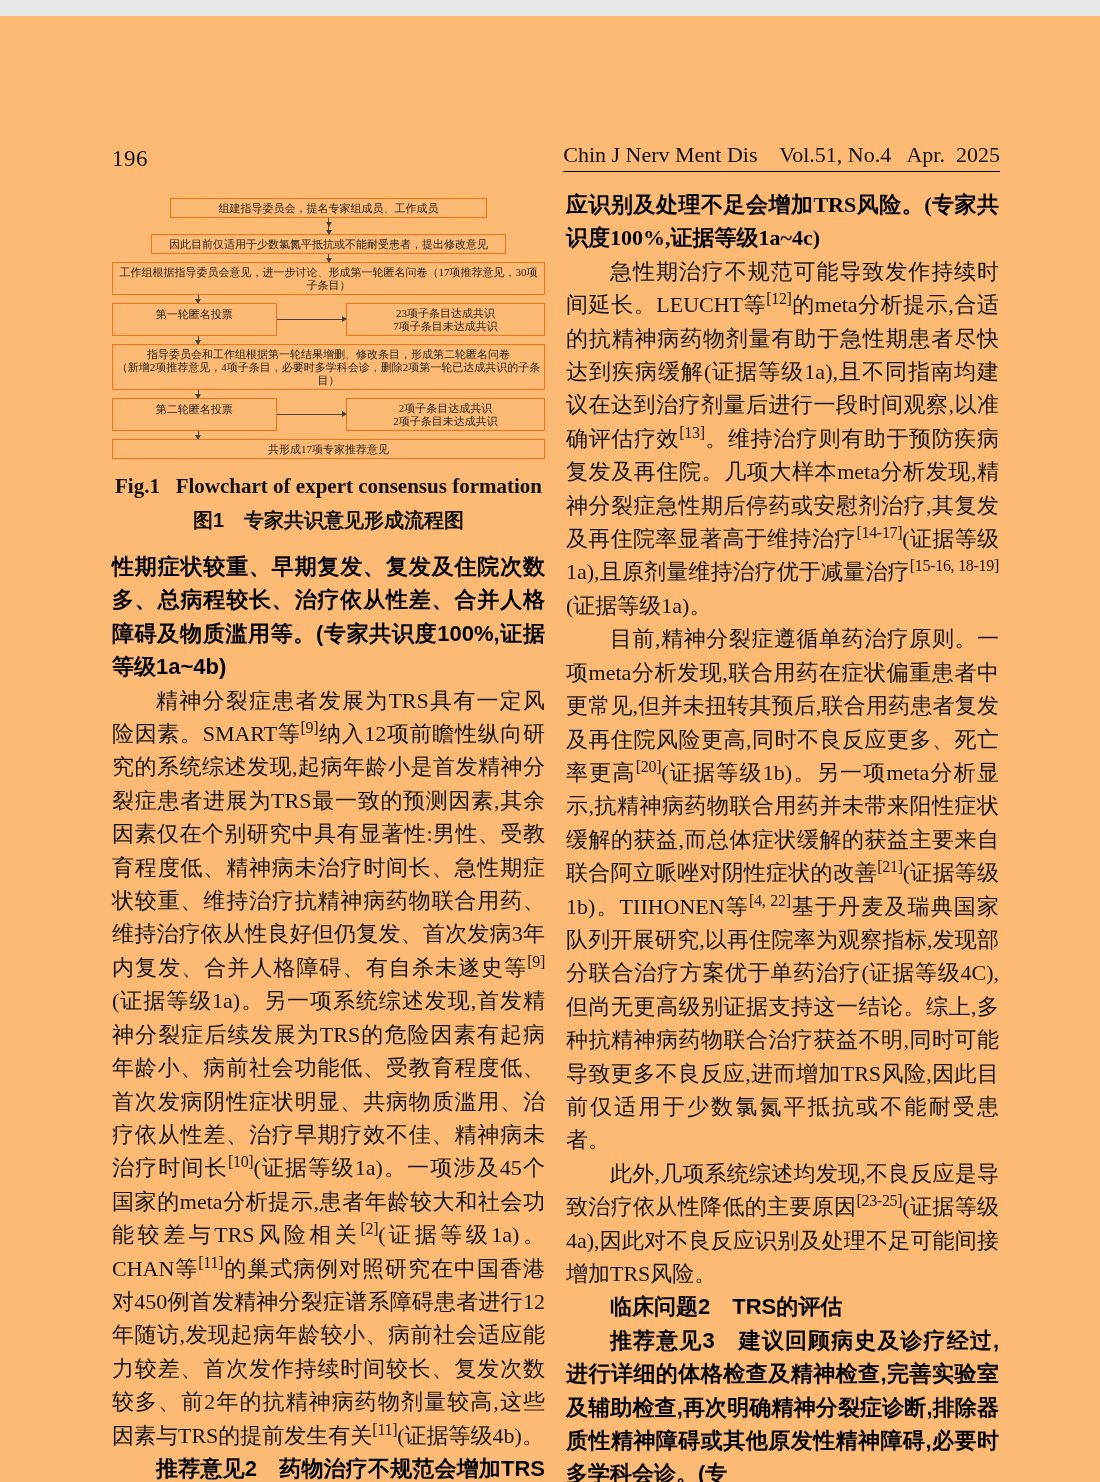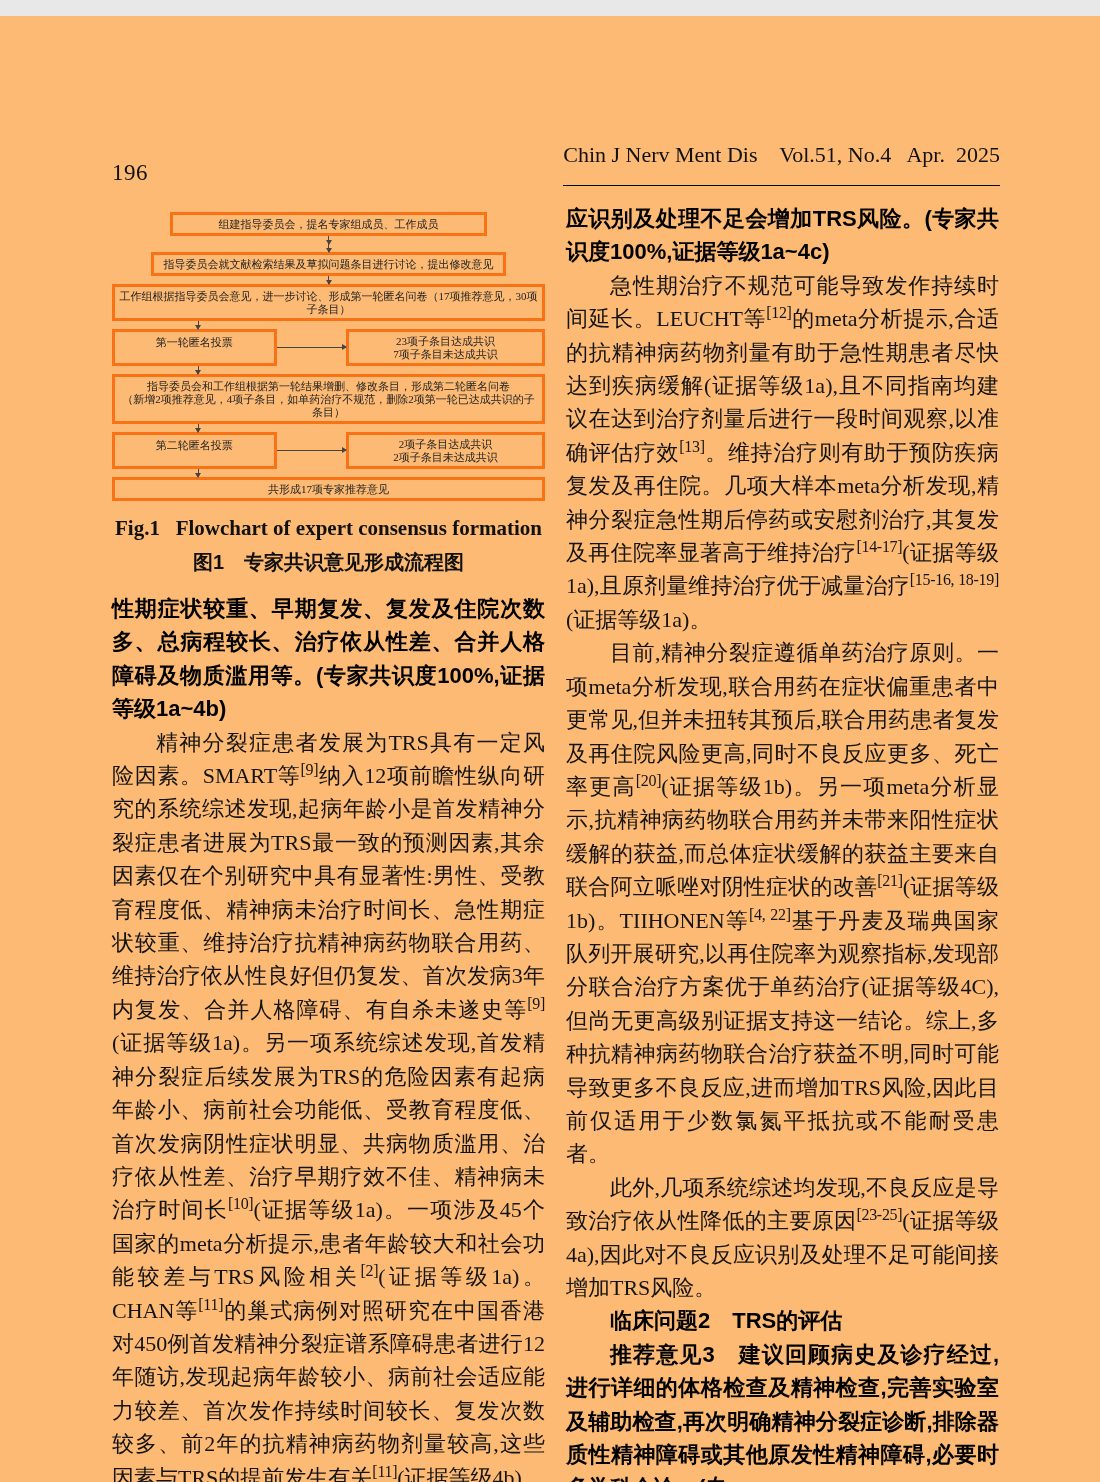--- a/index.html
+++ b/index.html
@@ -10,29 +10,29 @@
     background:#fdba74;
     margin:16px auto;
     padding:126px 100px 40px 112px;
     font-family:"Liberation Serif","DejaVu Serif",serif;
     color:#111;
     overflow:hidden;
   }
   
   .running-head { display:flex; justify-content:space-between; align-items:flex-end; margin-bottom:14px; }
   .page-num { font-size:23px; letter-spacing:0.5px; }
-  .journal-ref { font-size:22px; white-space:pre; border-bottom:1.5px solid #000; padding-bottom:17px; }
+  .journal-ref { font-size:22px; white-space:pre; border-bottom:1.5px solid #000; padding-bottom:3px; }
   
   .columns { display:flex; gap:21px; }
   .col { width:433px; }
   
   .figure-block { margin-top:12px; margin-bottom:16px; }
   .flowchart { width:100%; font-family:"Liberation Serif","DejaVu Serif",serif; }
   .fc-box {
-    border:3px solid #f97316;
+    border:1px solid #f97316;
     font-size:11px; line-height:13px;
     text-align:center; padding:2.5px 3px;
     color:#222;
   }
   .fc-center { margin:0 auto; }
   .w1 { width:73%; }
   .w2 { width:82%; }
   .full { width:100%; }
   .fc-varrow { position:relative; width:0; height:8px; border-left:1px solid #444; margin:0 auto; }
   .fc-varrow::after {
@@ -56,57 +56,57 @@
   .cap-zh { font-size:20px; font-weight:bold; margin-top:8px; font-family:"Liberation Sans","DejaVu Sans",sans-serif; }
   
   .body-p {
     font-size:22px; line-height:33.4px;
     text-align:justify;
     color:#141414;
   }
   .body-p.indent { text-indent:2em; }
   .body-p.hei { font-family:"Liberation Sans","DejaVu Sans",sans-serif; font-weight:bold; color:#000; }
   .body-p sup { font-size:16px; line-height:0; vertical-align:super; letter-spacing:-0.3px; }
-  .col-right .body-p:first-child { margin-top:2px; }
+  .col-right .body-p:first-child { margin-top:2px;font-family:Liberation Serif, serif; }
 </style>
 </head>
 <body>
 
 <div class="page">
 
   <div class="running-head">
     <span class="page-num">196</span>
     <span class="journal-ref">Chin J Nerv Ment Dis    Vol.51, No.4   Apr.  2025</span>
   </div>
 
   <div class="columns">
 
     <div class="col col-left">
 
       <div class="figure-block">
         <div class="flowchart">
           <div class="fc-box fc-center w1">组建指导委员会，提名专家组成员、工作成员</div>
           <div class="fc-varrow"></div>
           <div class="fc-varrow"></div>
-          <div class="fc-box fc-center w2">指导委员会就文献检索结果及草拟问题条目进行讨论，提出修改意见</div>
+          <div class="fc-box fc-center w2">因此目前仅适用于少数氯氮平抵抗或不能耐受患者，提出修改意见</div>
           <div class="fc-varrow"></div>
           <div class="fc-box full">工作组根据指导委员会意见，进一步讨论、形成第一轮匿名问卷（17项推荐意见，30项子条目）</div>
           <div class="fc-varrow offset"></div>
           <div class="fc-row">
             <div class="fc-box fc-vote">第一轮匿名投票</div>
             <div class="fc-harrow"></div>
             <div class="fc-box fc-result">
               <div>23项子条目达成共识</div>
               <div>7项子条目未达成共识</div>
             </div>
           </div>
           <div class="fc-varrow offset"></div>
           <div class="fc-box full">
             <div>指导委员会和工作组根据第一轮结果增删、修改条目，形成第二轮匿名问卷</div>
-            <div>（新增2项推荐意见，4项子条目，如单药治疗不规范，删除2项第一轮已达成共识的子条目）</div>
+            <div>（新增2项推荐意见，4项子条目，必要时多学科会诊，删除2项第一轮已达成共识的子条目）</div>
           </div>
           <div class="fc-varrow offset"></div>
           <div class="fc-row">
             <div class="fc-box fc-vote">第二轮匿名投票</div>
             <div class="fc-harrow"></div>
             <div class="fc-box fc-result">
               <div>2项子条目达成共识</div>
               <div>2项子条目未达成共识</div>
             </div>
           </div>

